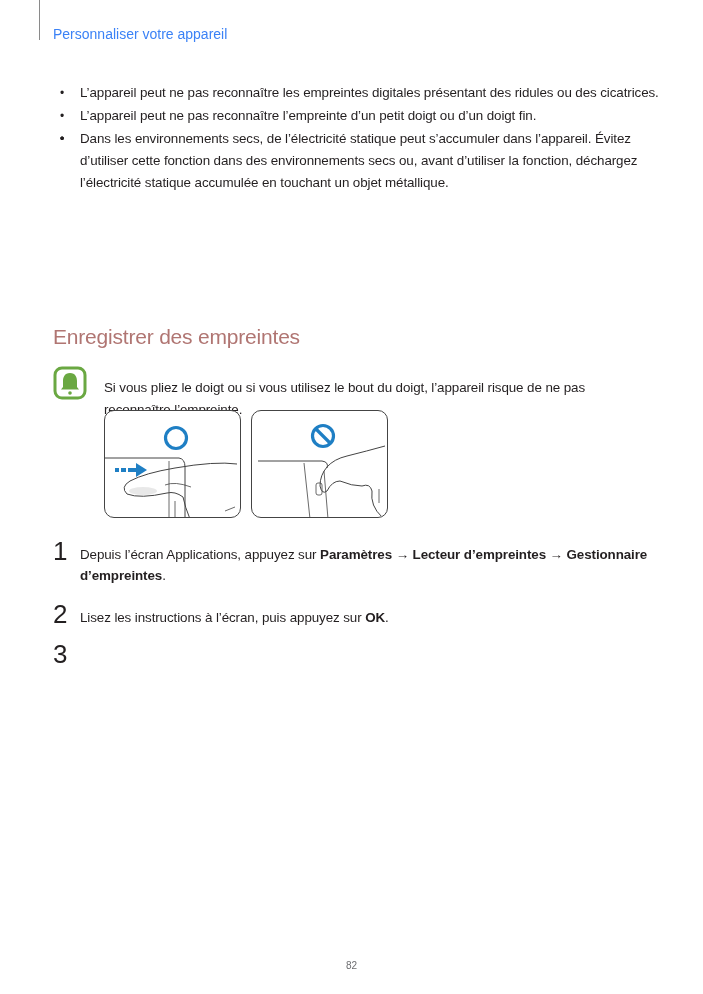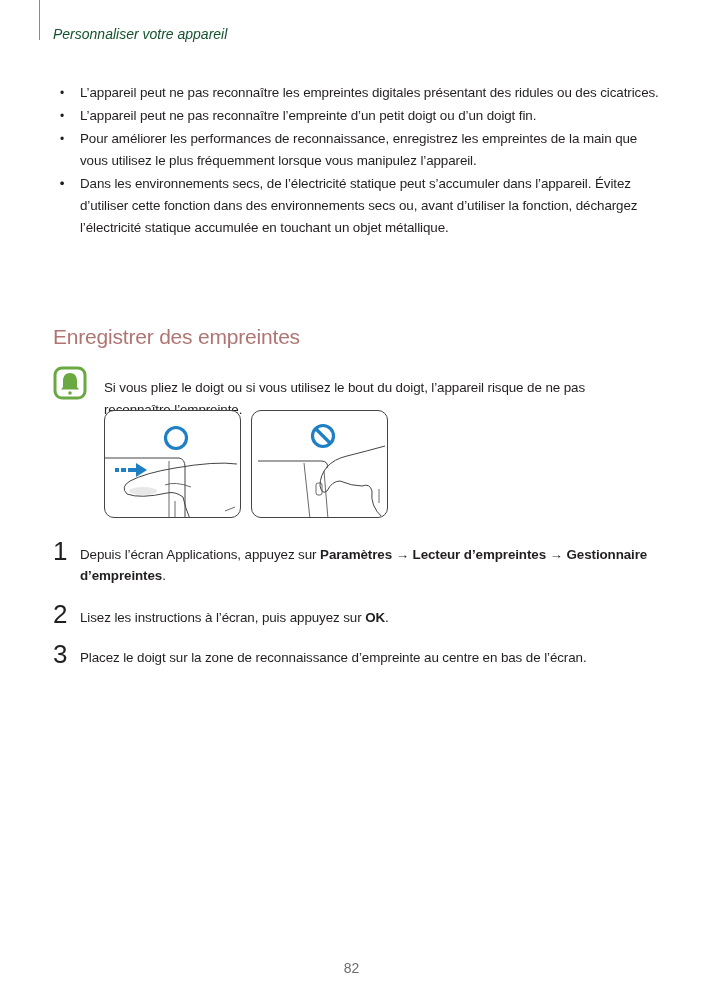--- a/index.html
+++ b/index.html
@@ -1,45 +1,45 @@
 <!DOCTYPE html>
 <html><head>
 <meta charset="utf-8">
 <style>
   html, body { margin: 0; padding: 0; background: #ffffff; }
   body { width: 703px; height: 994px; position: relative; overflow: hidden;
          font-family: "Liberation Sans", sans-serif; color: #231f20; }
   .header-rule { position: absolute; left: 39px; top: 0; width: 1px; height: 40px; background: #8a8a8a; }
-  .running-head { position: absolute; left: 53px; top: 26px; font-size: 14px; color: #14532d; font-style: italic; }
+  .running-head { position: absolute; left: 53px; top: 26px; font-size: 14px; color: #3b82f6; }
   .bullets { position: absolute; left: 60px; top: 82px; width: 600px; margin: 0; padding: 0; list-style: none; }
   .bullets li { position: relative; padding-left: 20px; font-size: 13.4px; line-height: 22px; margin-bottom: 1px; letter-spacing: -0.1px; }
   .bullets li .dot { position: absolute; left: 0; top: 0; font-size: 12px; }
   .section-title { position: absolute; left: 53px; top: 325px; font-size: 21px; font-weight: normal; color: #b07572; letter-spacing: -0.2px; }
   .note-icon { position: absolute; left: 53px; top: 366px; width: 34px; height: 34px; }
   .note-text { position: absolute; left: 104px; top: 364px; width: 540px; font-size: 13.4px; line-height: 22px; letter-spacing: -0.1px; margin-top: 13px; }
   .illus { position: absolute; top: 410px; width: 137px; height: 108px; border: 1.3px solid #444; border-radius: 10px; box-sizing: border-box; overflow: hidden; background: #fff; }
   .illus.ok { left: 104px; }
   .illus.bad { left: 251px; }
   .illus svg { position: absolute; left: 0; top: 0; }
   .steps { position: absolute; left: 53px; top: 544px; width: 600px; }
   .step { position: relative; padding-left: 27px; font-size: 13.4px; line-height: 21px; letter-spacing: -0.1px; }
   .step .num { position: absolute; left: 0; top: -3px; font-size: 26px; color: #231f20; font-weight: normal; }
   .step b { font-weight: bold; }
-  .page-number { position: absolute; left: 0; width: 703px; top: 960px; text-align: center; font-size: 14px; color: #6d6e71; }
+  .page-number { position: absolute; left: 0; width: 703px; top: 960px; text-align: center; font-size: 10px; color: #6d6e71; }
 </style>
 </head>
 <body>
 
 <div class="header-rule"></div>
 <div class="running-head">Personnaliser votre appareil</div>
 
 <ul class="bullets">
   <li><span class="dot">•</span><span>L’appareil peut ne pas reconnaître les empreintes digitales présentant des ridules ou des cicatrices.</span></li>
   <li><span class="dot">•</span><span>L’appareil peut ne pas reconnaître l’empreinte d’un petit doigt ou d’un doigt fin.</span></li>
-  <li><span class="dot">•</span><span>Pour améliorer les performances de reconnaissance, enregistrez les empreintes de la main que vous utilisez le plus fréquemment lorsque vous manipulez l’appareil.</span></li>
+  <li><span class="dot">•</span></li>
   <li><span class="dot">•</span></li>
   <li><span class="dot">•</span><span>Dans les environnements secs, de l’électricité statique peut s’accumuler dans l’appareil. Évitez d’utiliser cette fonction dans des environnements secs ou, avant d’utiliser la fonction, déchargez l’électricité statique accumulée en touchant un objet métallique.</span></li>
 </ul>
 
 <div class="section-title">Enregistrer des empreintes</div>
 
 <div class="note-icon">
   <svg width="34" height="34" viewBox="0 0 34 34">
     <rect x="2" y="2" width="30" height="30" rx="7" ry="7" fill="#fff" stroke="#6aa842" stroke-width="3"></rect>
     <path d="M17 7 C11.5 7 10 11.5 10 15 L10 21 L8 23.5 L26 23.5 L24 21 L24 15 C24 11.5 22.5 7 17 7 Z" fill="#6aa842"></path>
@@ -85,17 +85,16 @@
   <div class="step" style="height:42px;">
     <span class="num">1</span>
     <span>Depuis l’écran Applications, appuyez sur </span><b>Paramètres</b><span> → </span><b>Lecteur d’empreintes</b><span> → </span><b>Gestionnaire d’empreintes</b><span>.</span>
   </div>
   <div class="step" style="margin-top:21px;">
     <span class="num">2</span>
     <span>Lisez les instructions à l’écran, puis appuyez sur </span><b>OK</b><span>.</span>
   </div>
   <div class="step" style="margin-top:19px;">
     <span class="num">3</span>
-    <span>Placez le doigt sur la zone de reconnaissance d’empreinte au centre en bas de l’écran.</span>
   </div>
 </div>
 
 <div class="page-number">82</div>
 
 </body></html>

